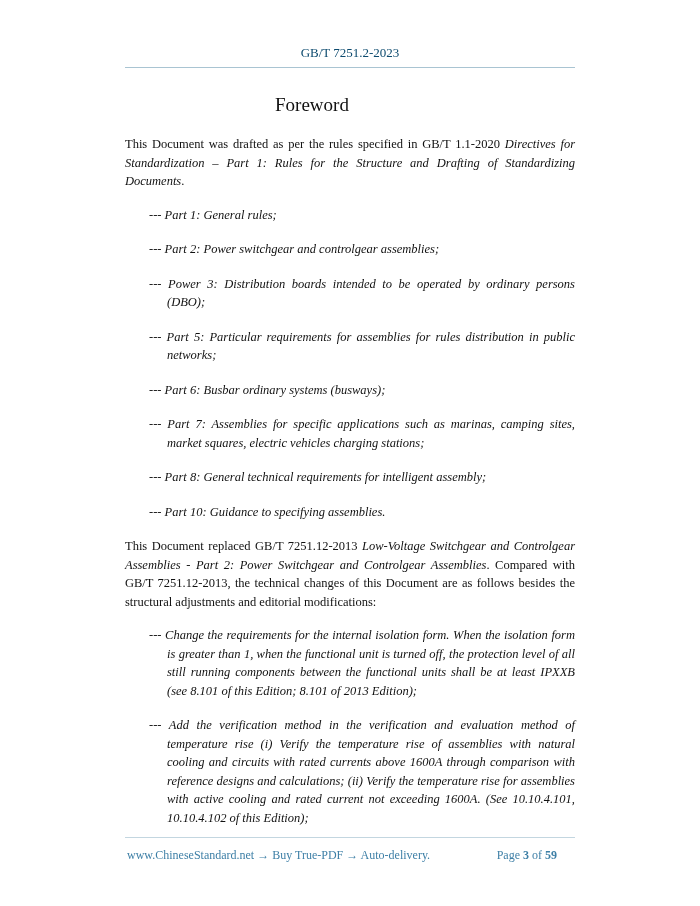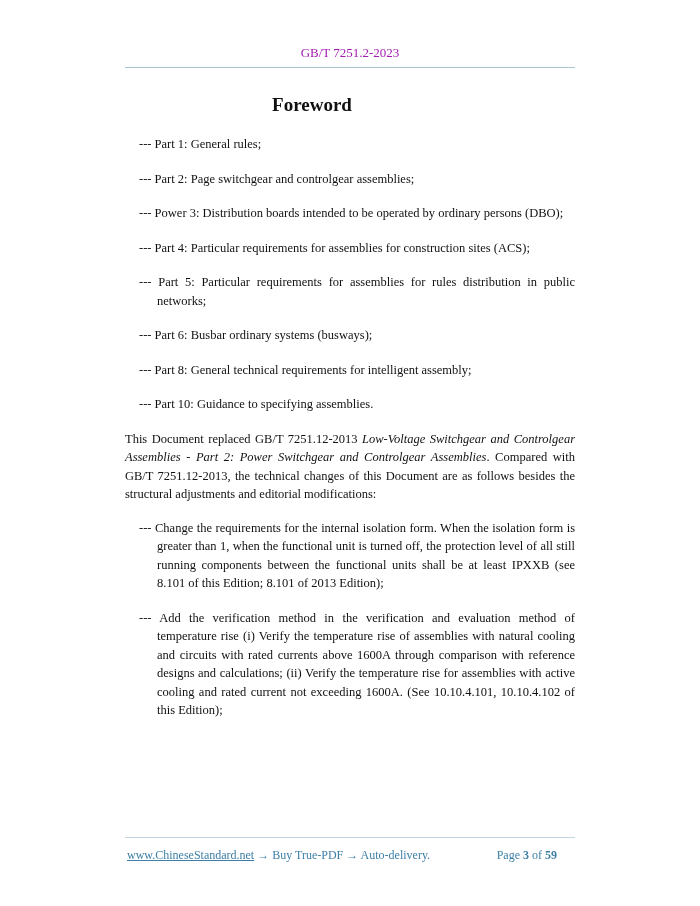--- a/index.html
+++ b/index.html
@@ -1,50 +1,51 @@
 <!DOCTYPE html>
 <html><head>
   <meta charset="utf-8">
   <style>
     html, body { margin: 0; padding: 0; background: #ffffff; }
     body { width: 700px; height: 906px; position: relative; overflow: hidden;
            font-family: "Liberation Serif", serif; color: #111; }
     .header-title { position: absolute; top: 45px; left: 0; width: 700px; text-align: center;
-           font-size: 13px; color: #a21caf; }
+           font-size: 13px; color: #0c4a6e; }
     .header-rule { position: absolute; top: 67px; left: 125px; width: 450px; height: 1px; background: #a9c4d2; }
     .page-title { position: absolute; top: 94px; left: 0; width: 624px; text-align: center;
-           font-size: 19px; font-weight: bold; color: #111; }
+           font-size: 19px; font-weight: normal; color: #111; }
     .content { position: absolute; top: 135px; left: 125px; width: 450px; font-size: 12.5px; line-height: 18.5px; }
     .para { margin: 0 0 15px 0; text-align: justify; }
     .para i { font-style: italic; }
-    .list-item { margin: 0 0 16px 14px; padding-left: 18px; text-indent: -18px; text-align: justify; }
+    .list-item { margin: 0 0 16px 24px; padding-left: 18px; text-indent: -18px; text-align: justify; font-style: italic; }
     .footer-rule { position: absolute; top: 837px; left: 125px; width: 450px; height: 1px; background: #c3d6e0; }
     .footer { position: absolute; top: 848px; left: 127px; width: 448px; font-size: 12px; color: #3d7fa6; }
-    .footer-link { color: #3d7fa6; text-decoration: underline; }
+    .footer-link { color: #3d7fa6; }
     .footer-right { position: absolute; right: 18px; top: 0; }
     .footer-right b { font-weight: bold; }
   </style>
 </head>
 <body>
 
 <div class="header-title">GB/T 7251.2-2023</div>
 <div class="header-rule"></div>
 
 <div class="page-title">Foreword</div>
 
 <div class="content">
+  <p class="para"><span>This Document was drafted as per the rules specified in GB/T 1.1-2020 </span><i>Directives for Standardization – Part 1: Rules for the Structure and Drafting of Standardizing Documents</i><span>.</span></p>
 
 
   <div>
     <div class="list-item">--- Part 1: General rules;</div>
-    <div class="list-item">--- Part 2: Page switchgear and controlgear assemblies;</div>
+    <div class="list-item">--- Part 2: Power switchgear and controlgear assemblies;</div>
     <div class="list-item">--- Power 3: Distribution boards intended to be operated by ordinary persons (DBO);</div>
-    <div class="list-item">--- Part 4: Particular requirements for assemblies for construction sites (ACS);</div>
     <div class="list-item">--- Part 5: Particular requirements for assemblies for rules distribution in public networks;</div>
     <div class="list-item">--- Part 6: Busbar ordinary systems (busways);</div>
+    <div class="list-item">--- Part 7: Assemblies for specific applications such as marinas, camping sites, market squares, electric vehicles charging stations;</div>
     <div class="list-item">--- Part 8: General technical requirements for intelligent assembly;</div>
     <div class="list-item">--- Part 10: Guidance to specifying assemblies.</div>
   </div>
 
   <p class="para"><span>This Document replaced GB/T 7251.12-2013 </span><i>Low-Voltage Switchgear and Controlgear Assemblies - Part 2: Power Switchgear and Controlgear Assemblies</i><span>. Compared with GB/T 7251.12-2013, the technical changes of this Document are as follows besides the structural adjustments and editorial modifications:</span></p>
 
   <div>
     <div class="list-item">--- Change the requirements for the internal isolation form. When the isolation form is greater than 1, when the functional unit is turned off, the protection level of all still running components between the functional units shall be at least IPXXB (see 8.101 of this Edition; 8.101 of 2013 Edition);</div>
     <div class="list-item">--- Add the verification method in the verification and evaluation method of temperature rise (i) Verify the temperature rise of assemblies with natural cooling and circuits with rated currents above 1600A through comparison with reference designs and calculations; (ii) Verify the temperature rise for assemblies with active cooling and rated current not exceeding 1600A. (See 10.10.4.101, 10.10.4.102 of this Edition);</div>
   </div>

